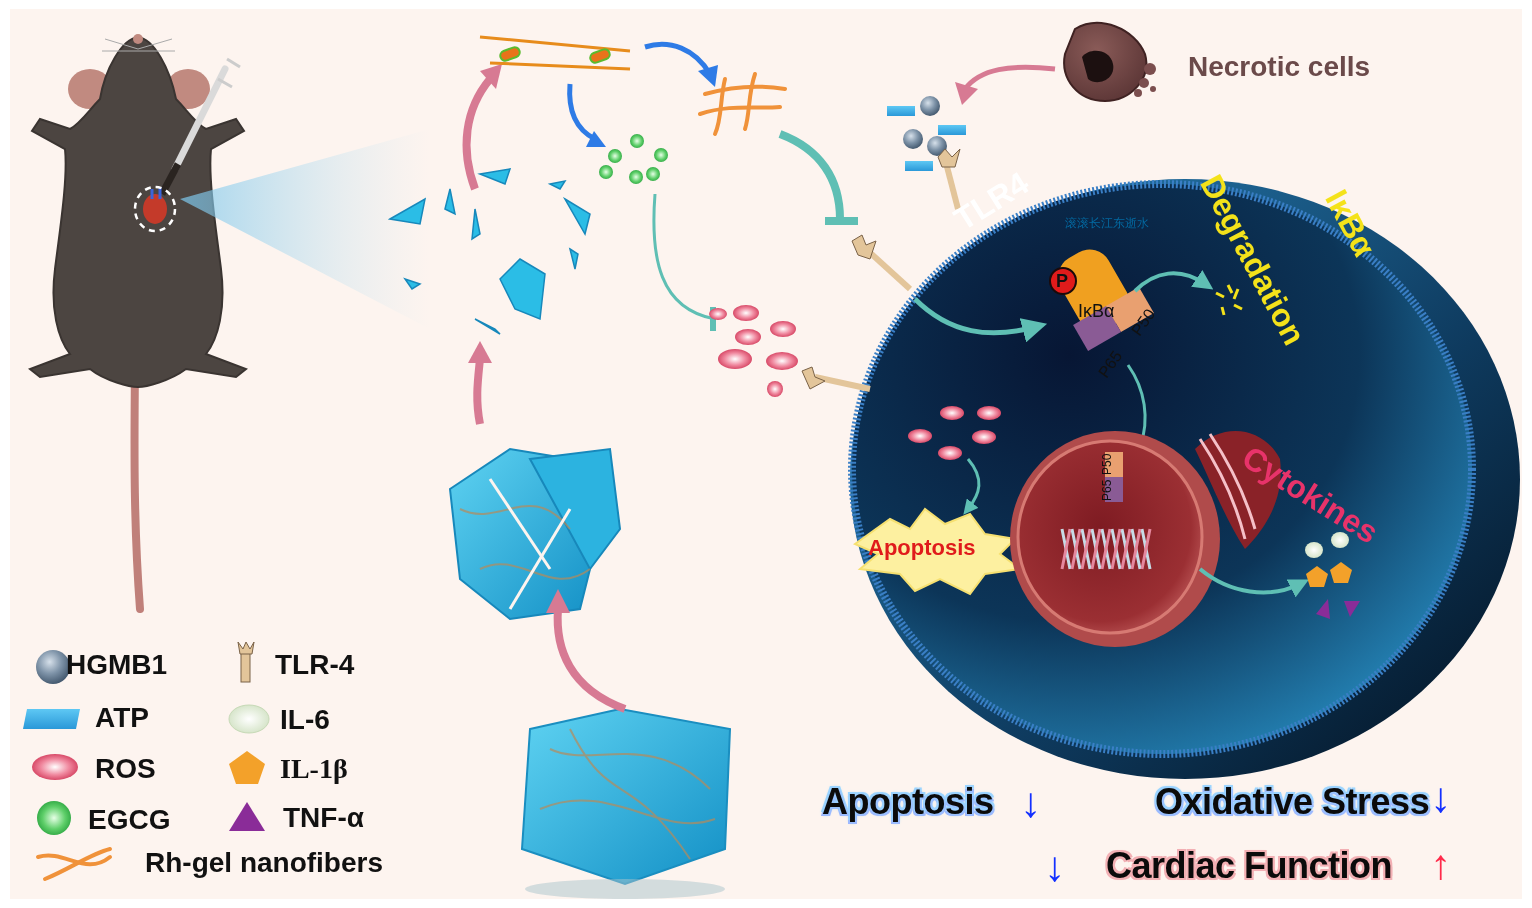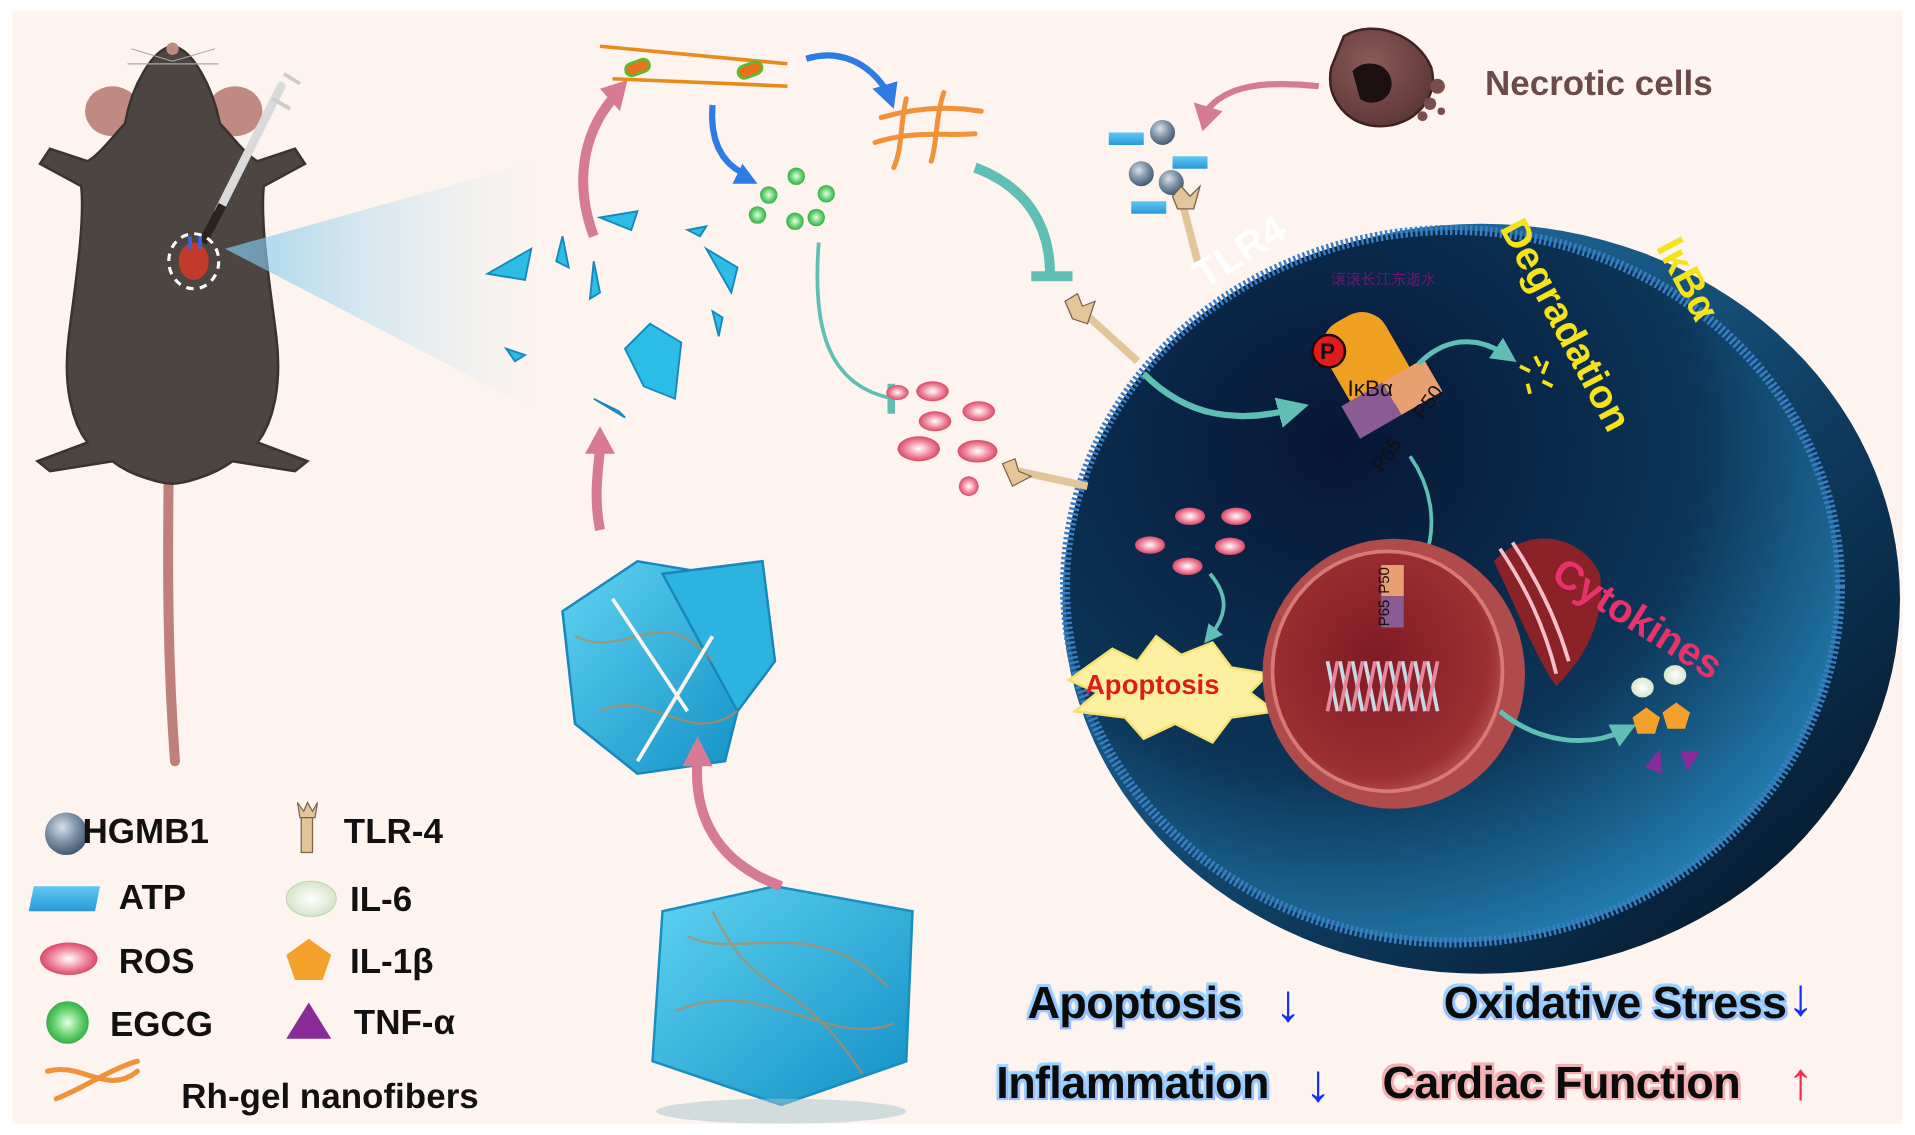--- a/index.html
+++ b/index.html
@@ -292,43 +292,42 @@
       <path d="M237,793 L255,822 L219,822 Z" fill="#8a2c98"></path>
       <g stroke="#f0923a" stroke-width="4" fill="none" stroke-linecap="round">
         <path d="M28,848 C55,840 75,868 100,848"></path>
         <path d="M35,870 C60,860 80,845 100,840"></path>
       </g>
     </g>
   </svg>
 
   <div class="lbl necrotic" style="left:1178px;top:42px;">Necrotic cells</div>
   <div class="lbl" style="left:938px;top:198px;font-size:32px;color:#fff;transform:rotate(-32deg);transform-origin:left top;">TLR4</div>
-  <div class="lbl" style="left:1055px;top:206px;font-size:12px;color:#701a75;font-weight:normal;">滚滚长江东逝水</div>
+  <div class="lbl" style="left:1055px;top:206px;font-size:12px;color:#0369a1;font-weight:normal;">滚滚长江东逝水</div>
   <div class="lbl" style="left:1340px;top:175px;font-size:32px;color:#f4e21a;transform:rotate(62deg);transform-origin:left top;">IκBα</div>
   <div class="lbl" style="left:1215px;top:160px;font-size:32px;color:#f4e21a;transform:rotate(62deg);transform-origin:left top;">Degradation</div>
   <div class="lbl" style="left:1046px;top:262px;font-size:18px;color:#111;">P</div>
   <div class="lbl" style="left:1068px;top:292px;font-size:18px;color:#111;font-weight:normal;">IκBα</div>
   <div class="lbl" style="left:1118px;top:320px;font-size:16px;color:#111;font-weight:normal;transform:rotate(-55deg);transform-origin:left top;">P50</div>
   <div class="lbl" style="left:1085px;top:362px;font-size:16px;color:#111;font-weight:normal;transform:rotate(-55deg);transform-origin:left top;">P65</div>
   <div class="lbl" style="left:1090px;top:466px;font-size:12px;color:#111;font-weight:normal;transform:rotate(-90deg);transform-origin:left top;">P50</div>
   <div class="lbl" style="left:1090px;top:492px;font-size:12px;color:#111;font-weight:normal;transform:rotate(-90deg);transform-origin:left top;">P65</div>
   <div class="lbl" style="left:858px;top:526px;font-size:22px;color:#e01b1b;">Apoptosis</div>
   <div class="lbl" style="left:1245px;top:430px;font-size:32px;color:#e8336a;transform:rotate(32deg);transform-origin:left top;">Cytokines</div>
 
   <div class="lbl legend-text" style="left:56px;top:640px;">HGMB1</div>
   <div class="lbl legend-text" style="left:265px;top:640px;">TLR-4</div>
   <div class="lbl legend-text" style="left:85px;top:693px;">ATP</div>
   <div class="lbl legend-text" style="left:270px;top:695px;">IL-6</div>
   <div class="lbl legend-text" style="left:85px;top:744px;">ROS</div>
-  <div class="lbl legend-text" style="left:270px;top:744px;">IL-1β</div>
+  <div class="lbl legend-text" style="left:270px;top:744px;font-family:Liberation Serif, serif;">IL-1β</div>
   <div class="lbl legend-text" style="left:78px;top:795px;">EGCG</div>
   <div class="lbl legend-text" style="left:273px;top:793px;">TNF-α</div>
-  <div class="lbl legend-text" style="left:135px;top:838px;margin-top:14px;">Rh-gel nanofibers</div>
+  <div class="lbl legend-text" style="left:135px;top:838px;">Rh-gel nanofibers</div>
 
   <div class="lbl outcome blue" style="left:812px;top:772px;">Apoptosis</div>
   <div class="arrow-glyph" style="left:1010px;top:770px;color:#1330ff;">↓</div>
   <div class="lbl outcome blue" style="left:1105px;top:772px;padding-left:40px;">Oxidative Stress</div>
   <div class="arrow-glyph" style="left:1420px;top:765px;color:#1330ff;">↓</div>
-  <div class="lbl outcome blue" style="left:787px;top:836px;">Inflammation</div>
   <div class="arrow-glyph" style="left:1034px;top:834px;color:#1330ff;">↓</div>
   <div class="lbl outcome red" style="left:1096px;top:836px;">Cardiac Function</div>
   <div class="arrow-glyph" style="left:1420px;top:832px;color:#ff2a4a;">↑</div>
 </div>
 
 </body></html>

